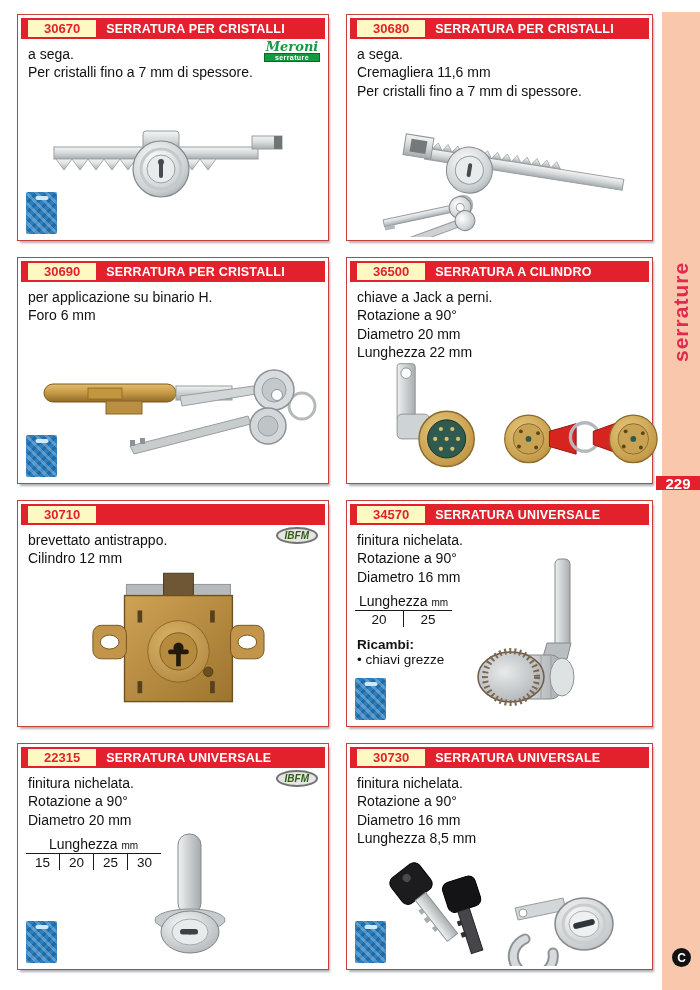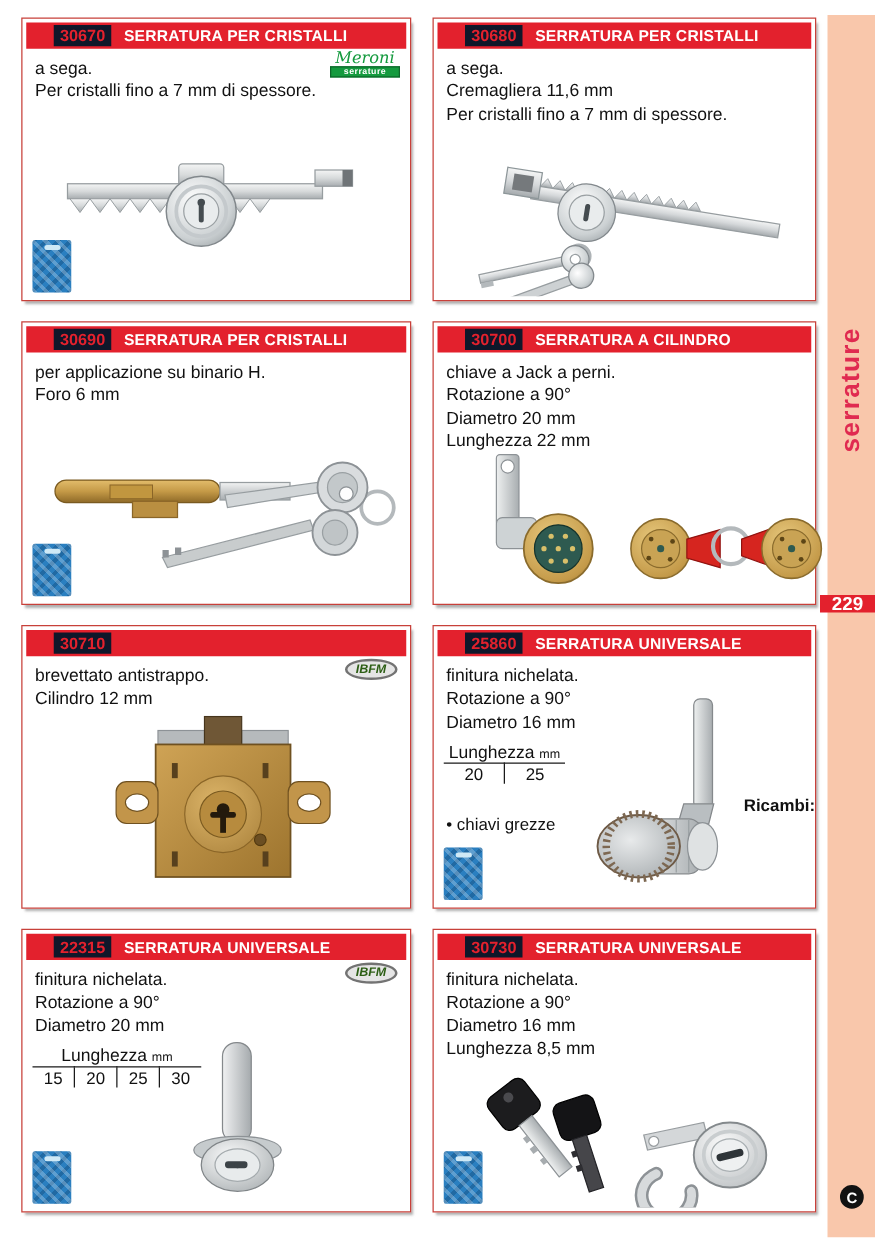--- a/index.html
+++ b/index.html
@@ -6,57 +6,57 @@
   body { width:700px; height:990px; background:#ffffff; font-family:"Liberation Sans", sans-serif; position:relative; overflow:hidden; }
 
   
   .grid { position:absolute; left:17px; top:14px; width:636px;
           display:grid; grid-template-columns:312px 307px; grid-template-rows:repeat(4,227px);
           column-gap:17px; row-gap:16px; }
   .cell { position:relative; border:1.5px solid #c8403a; background:#fff;
           box-shadow:2px 3px 2px -1px rgba(110,110,110,.55); }
 
   .bar { margin:3px 3px 0 3px; height:21px; background:#e3212d; display:flex; align-items:center; }
-  .code { margin-left:22px; background:#0f172a; color:#e3212d; font-weight:bold; font-size:13px;
-          padding:0 5px; height:17px; display:flex; align-items:center; }
+  .code { margin-left:7px; background:#fef9c3; color:#e3212d; font-weight:bold; font-size:13px;
+          padding:0 16px; height:17px; display:flex; align-items:center; }
   .title { margin-left:10px; color:#ffffff; font-weight:bold; font-size:12.5px; letter-spacing:.2px; white-space:nowrap; }
 
   .desc { margin:6px 0 0 10px; font-size:14px; color:#111; line-height:1.32; }
 
   .photo { position:absolute; }
 
   
   .pack { position:absolute; left:8px; bottom:6px; width:31px; height:42px;
           background:#2a7fc0; border-radius:2px; }
   .pack::before { content:""; position:absolute; inset:0; border-radius:2px;
           background:repeating-linear-gradient(45deg, rgba(255,255,255,.25) 0 3px, transparent 3px 7px),
                      repeating-linear-gradient(-45deg, rgba(9,52,90,.28) 0 3px, transparent 3px 7px); }
   .pack::after { content:""; position:absolute; top:4px; left:50%; transform:translateX(-50%);
           width:13px; height:4px; background:#cfe9f6; border-radius:2px; }
 
   
   .meroni { position:absolute; right:8px; top:26px; width:56px; text-align:center; }
-  .meroni-name { font-family:"DejaVu Serif", serif; font-style:italic; font-weight:normal;
+  .meroni-name { font-family:"DejaVu Serif", serif; font-style:italic; font-weight:bold;
                  color:#149a3e; font-size:13px; line-height:11px; }
   .meroni-sub  { background:#149a3e; border:1px solid #0c672a; color:#fff; font-size:7px;
                  font-weight:bold; padding:0 2px; letter-spacing:.4px; margin-top:1px; }
   .ibfm { position:absolute; right:10px; top:26px; background:#e5e5e5; border:2px solid #737373;
           border-radius:50%; color:#2c5e14; font-weight:bold; font-style:italic; font-size:10px;
           padding:1px 7px; }
 
   
   .sizes { border-collapse:collapse; margin:7px 16px 0 8px; text-align:center; }
   .sizes th { font-size:14px; font-weight:normal; color:#111; padding:0 4px 1px;
               border-bottom:1.4px solid #1a1a1a; }
   .sizes th .unit { font-size:10px; }
   .sizes td { font-size:13.5px; color:#111; padding:1px 9px 0; border-left:1.4px solid #1a1a1a; }
   .sizes td:first-child { border-left:none; }
 
   .ricambi { margin:10px 0 0 10px; font-size:13.5px; color:#111; }
-  .ric-h { font-weight:bold;text-align:right; }
+  .ric-h { font-weight:bold; }
 
   
   .sidebar { position:absolute; right:0; top:12px; width:38px; height:978px; background:#f9c7ab; }
   .side-label { position:absolute; top:195px; left:0; width:100%; height:210px;
                 display:flex; align-items:center; justify-content:center;
                 writing-mode:vertical-rl; transform:rotate(180deg);
                 color:#e02a50; font-weight:bold; font-size:21px; letter-spacing:1px; }
   .page-badge { position:absolute; left:-6px; top:464px; width:44px; height:14px;
                 background:#e3212d; color:#fff; font-weight:bold; font-size:15px;
                 display:flex; align-items:center; justify-content:center; }
@@ -189,21 +189,21 @@
       <circle cx="244" cy="44" r="12" fill="#c3c8ca" stroke="#9aa0a3"></circle>
       <circle cx="247" cy="49" r="5.5" fill="#fdfdfd" stroke="#8d9296"></circle>
       <circle cx="238" cy="80" r="18" fill="#d3d7d9" stroke="#8d9296" stroke-width="1.5"></circle>
       <circle cx="238" cy="80" r="10" fill="#bfc4c6" stroke="#9aa0a3"></circle>
     </svg>
     <div class="pack"></div>
   </section>
 
   <section class="cell">
     <header class="bar">
-      <span class="code">30700</span>
+      <span class="code">36500</span>
       <span class="title">SERRATURA A CILINDRO</span>
     </header>
     <div class="desc">
       <div>chiave a Jack a perni.</div>
       <div>Rotazione a 90°</div>
       <div>Diametro 20 mm</div>
       <div>Lunghezza 22 mm</div>
     </div>
     <svg class="photo" style="left:12px; top:100px;" width="300" height="118" viewBox="0 0 315 122">
       <defs>
@@ -285,21 +285,21 @@
       <circle cx="108" cy="88" r="20" fill="#b78b3e" stroke="#7a5a20"></circle>
       <circle cx="108" cy="84" r="5.5" fill="#241a0c"></circle>
       <rect x="105.5" y="84" width="5" height="20" fill="#241a0c"></rect>
       <rect x="97" y="86" width="22" height="5" rx="2" fill="#241a0c"></rect>
       <circle cx="140" cy="110" r="5" fill="#6b4e22" stroke="#52390f"></circle>
     </svg>
   </section>
 
   <section class="cell">
     <header class="bar">
-      <span class="code">25860</span>
+      <span class="code">34570</span>
       <span class="title">SERRATURA UNIVERSALE</span>
     </header>
     <div class="desc">
       <div>finitura nichelata.</div>
       <div>Rotazione a 90°</div>
       <div>Diametro 16 mm</div>
     </div>
     <table class="sizes">
       <tbody>
           <tr>

